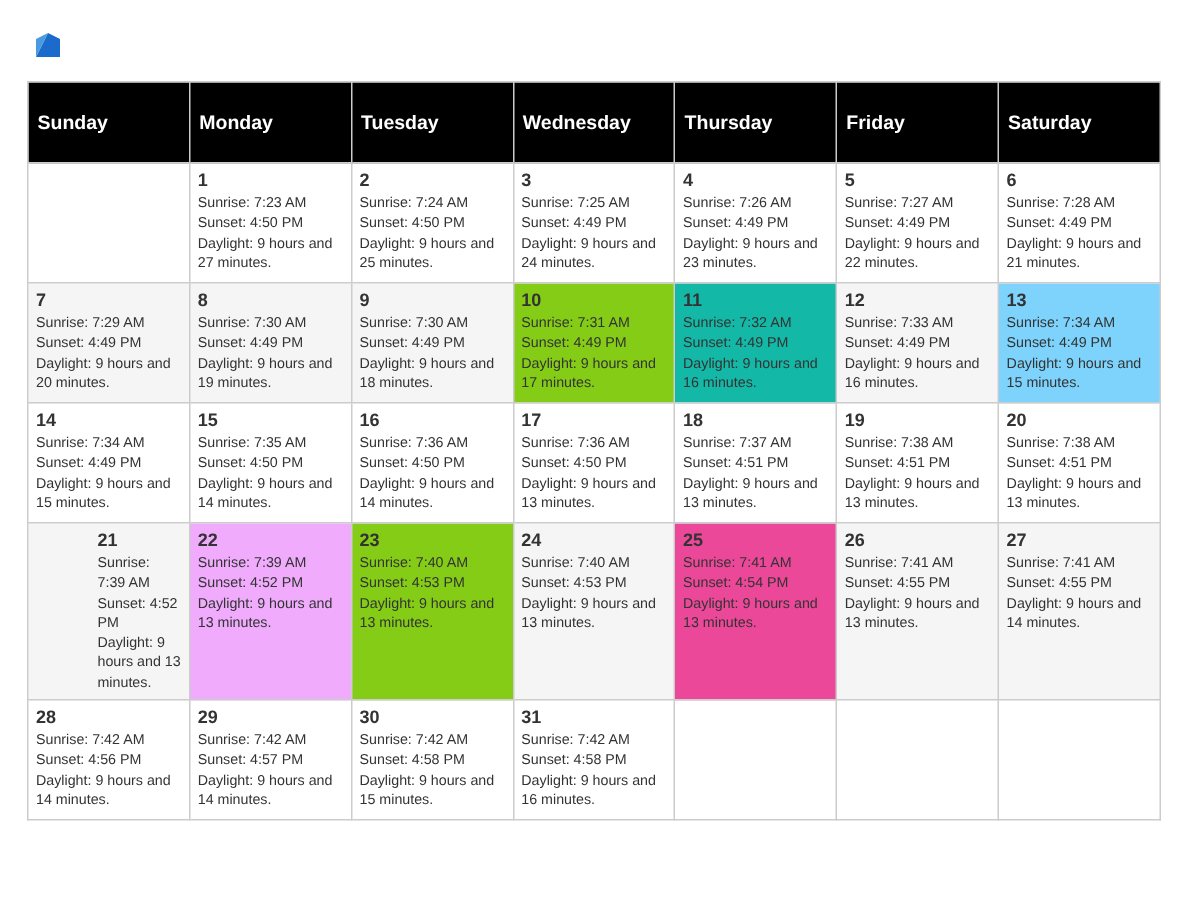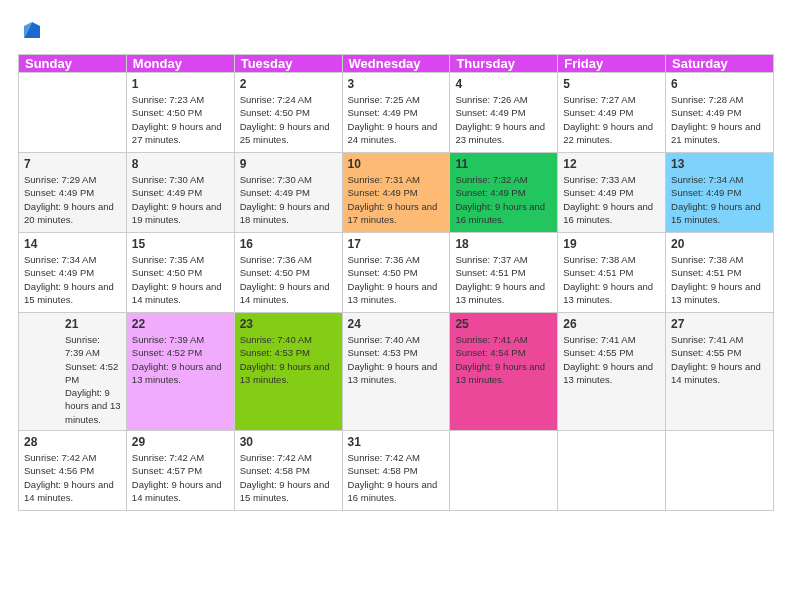--- a/index.html
+++ b/index.html
@@ -57,24 +57,24 @@
     .location {
       font-size: 14px;
       color: #555;
     }
     .calendar-table {
       width: 100%;
       border-collapse: collapse;
       table-layout: fixed;
     }
     .calendar-table th {
-      background-color: #d946ef;
+      background-color: #000000;
       color: white;
       text-align: left;
-      padding: 1px 6px;
+      padding: 19px 6px;
       font-size: 13px;
       font-weight: bold;
       border: 1px solid #ccc;
       margin-left: 32px;
     }
     .calendar-table td {
       border: 1px solid #ccc;
       vertical-align: top;
       padding: 4px 5px;
       height: 80px;
@@ -166,25 +166,25 @@
             <div class="day-info">Sunrise: 7:29 AM<br>Sunset: 4:49 PM<br>Daylight: 9 hours and 20 minutes.</div>
           </td>
           <td style="background: rgb(245, 245, 245);">
             <span class="day-number">8</span>
             <div class="day-info">Sunrise: 7:30 AM<br>Sunset: 4:49 PM<br>Daylight: 9 hours and 19 minutes.</div>
           </td>
           <td style="background: rgb(245, 245, 245);">
             <span class="day-number">9</span>
             <div class="day-info">Sunrise: 7:30 AM<br>Sunset: 4:49 PM<br>Daylight: 9 hours and 18 minutes.</div>
           </td>
-          <td style="background: #fdba74;">
+          <td style="background: #84cc16;">
             <span class="day-number">10</span>
             <div class="day-info">Sunrise: 7:31 AM<br>Sunset: 4:49 PM<br>Daylight: 9 hours and 17 minutes.</div>
           </td>
-          <td style="background: #22c55e;">
+          <td style="background: #14b8a6;">
             <span class="day-number">11</span>
             <div class="day-info">Sunrise: 7:32 AM<br>Sunset: 4:49 PM<br>Daylight: 9 hours and 16 minutes.</div>
           </td>
           <td style="background: rgb(245, 245, 245);">
             <span class="day-number">12</span>
             <div class="day-info">Sunrise: 7:33 AM<br>Sunset: 4:49 PM<br>Daylight: 9 hours and 16 minutes.</div>
           </td>
           <td style="background: #7dd3fc;">
             <span class="day-number">13</span>
             <div class="day-info">Sunrise: 7:34 AM<br>Sunset: 4:49 PM<br>Daylight: 9 hours and 15 minutes.</div>

